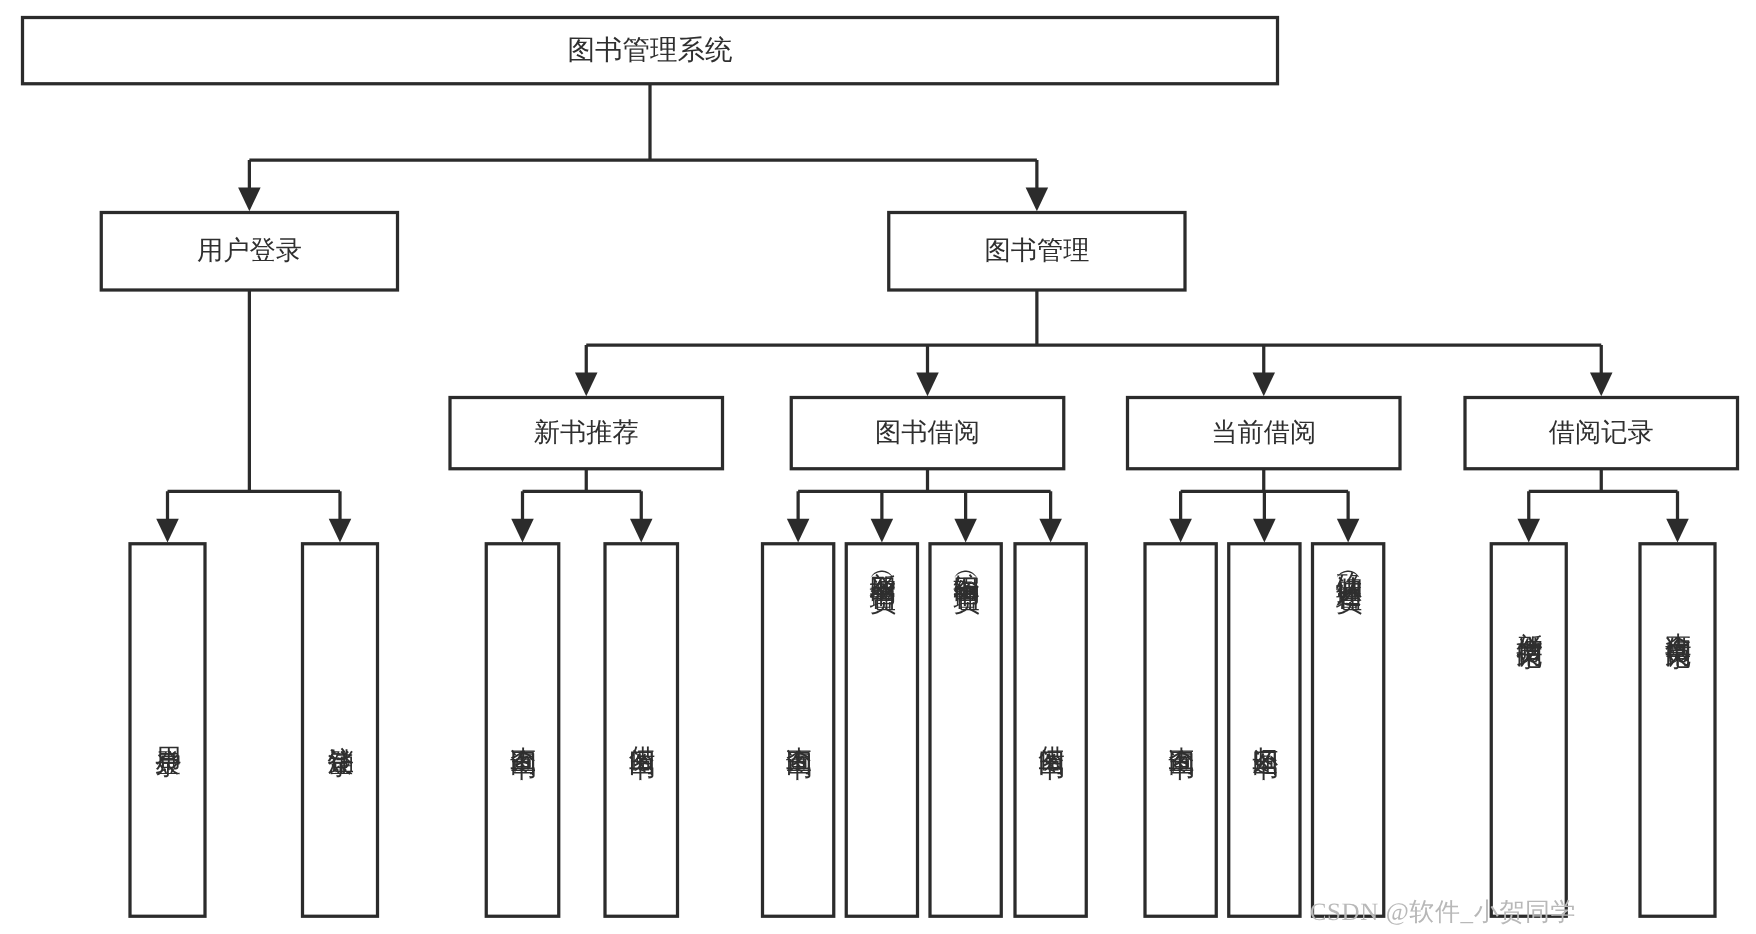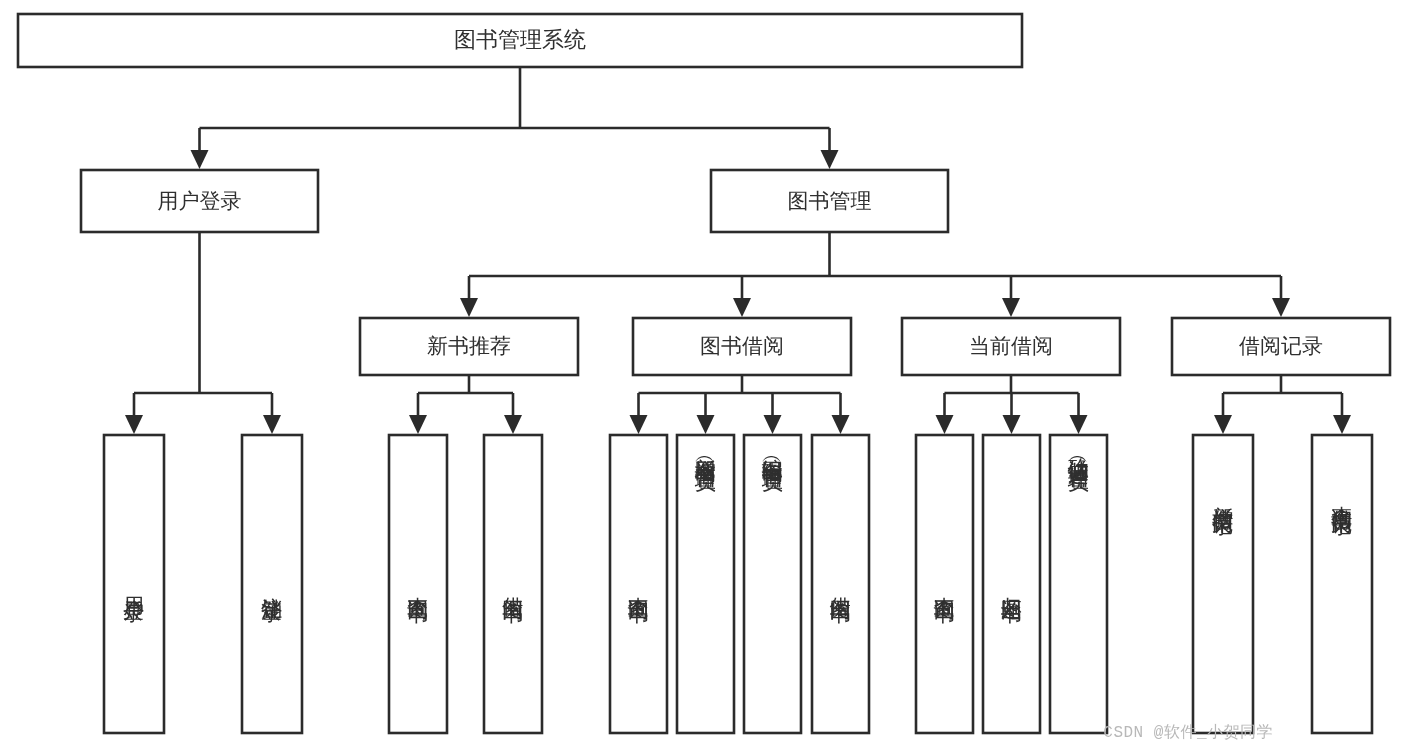--- a/index.html
+++ b/index.html
@@ -11,21 +11,20 @@
     width: 1405px;
     height: 747px;
     font-family: "Liberation Sans", "DejaVu Sans", sans-serif;
     overflow: hidden;
   }
   #diagram-root {
     position: relative;
     width: 1269px;
     height: 747px;
     background: #ffffff;
-    padding-left: 12px;
   }
   svg.flow {
     position: absolute;
     left: 0;
     top: 0;
     width: 1405px;
     height: 747px;
     display: block;
   }
   .node-rect {
@@ -72,22 +71,22 @@
     font-size: 21px;
     line-height: 1.22;
     color: #2f2f2f;
     letter-spacing: 2px;
     white-space: nowrap;
   }
   .watermark {
     position: absolute;
     right: 8px;
     bottom: 4px;
-    font-family: Liberation Mono, monospace;
-    font-size: 16px;
+    font-family: Liberation Serif, serif;
+    font-size: 20px;
     color: #b8b8b8;
     letter-spacing: 0.5px;
     user-select: none;
   }
 </style>
 </head>
 <body>
 
 <div id="diagram-root">
 

